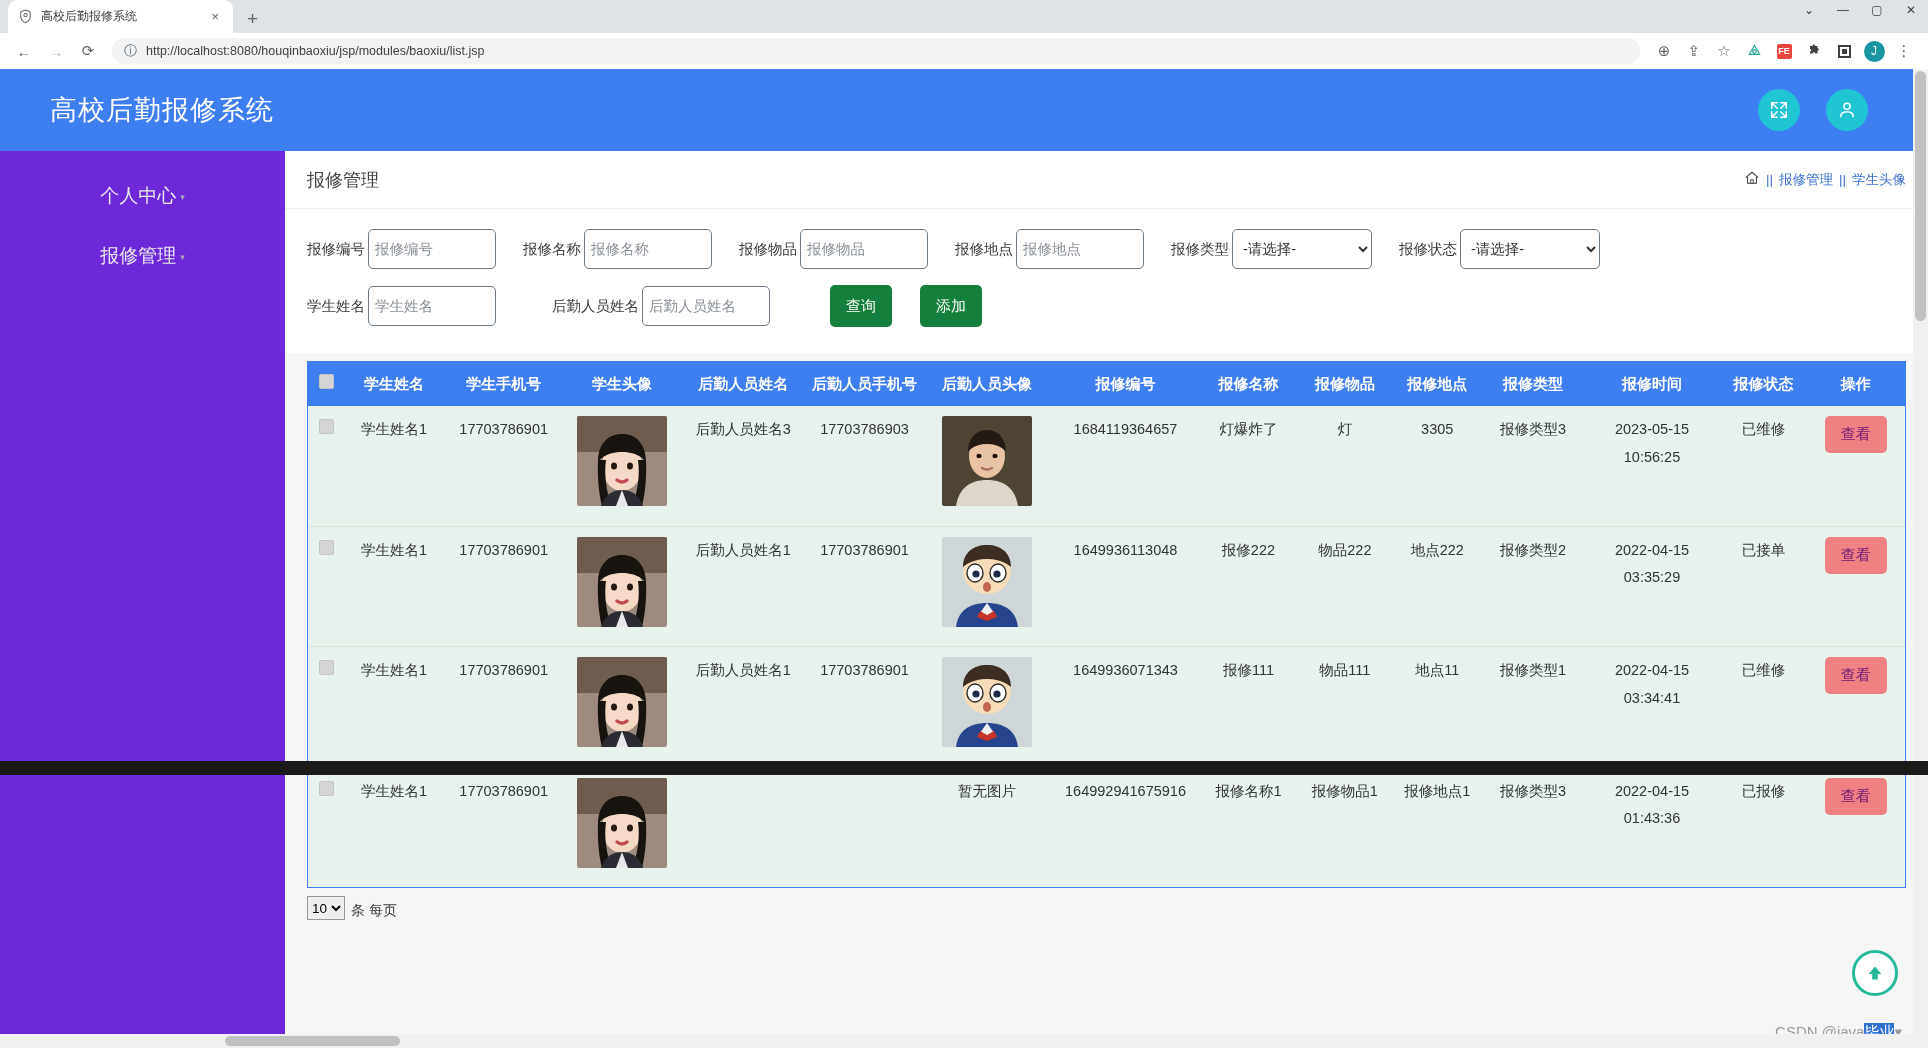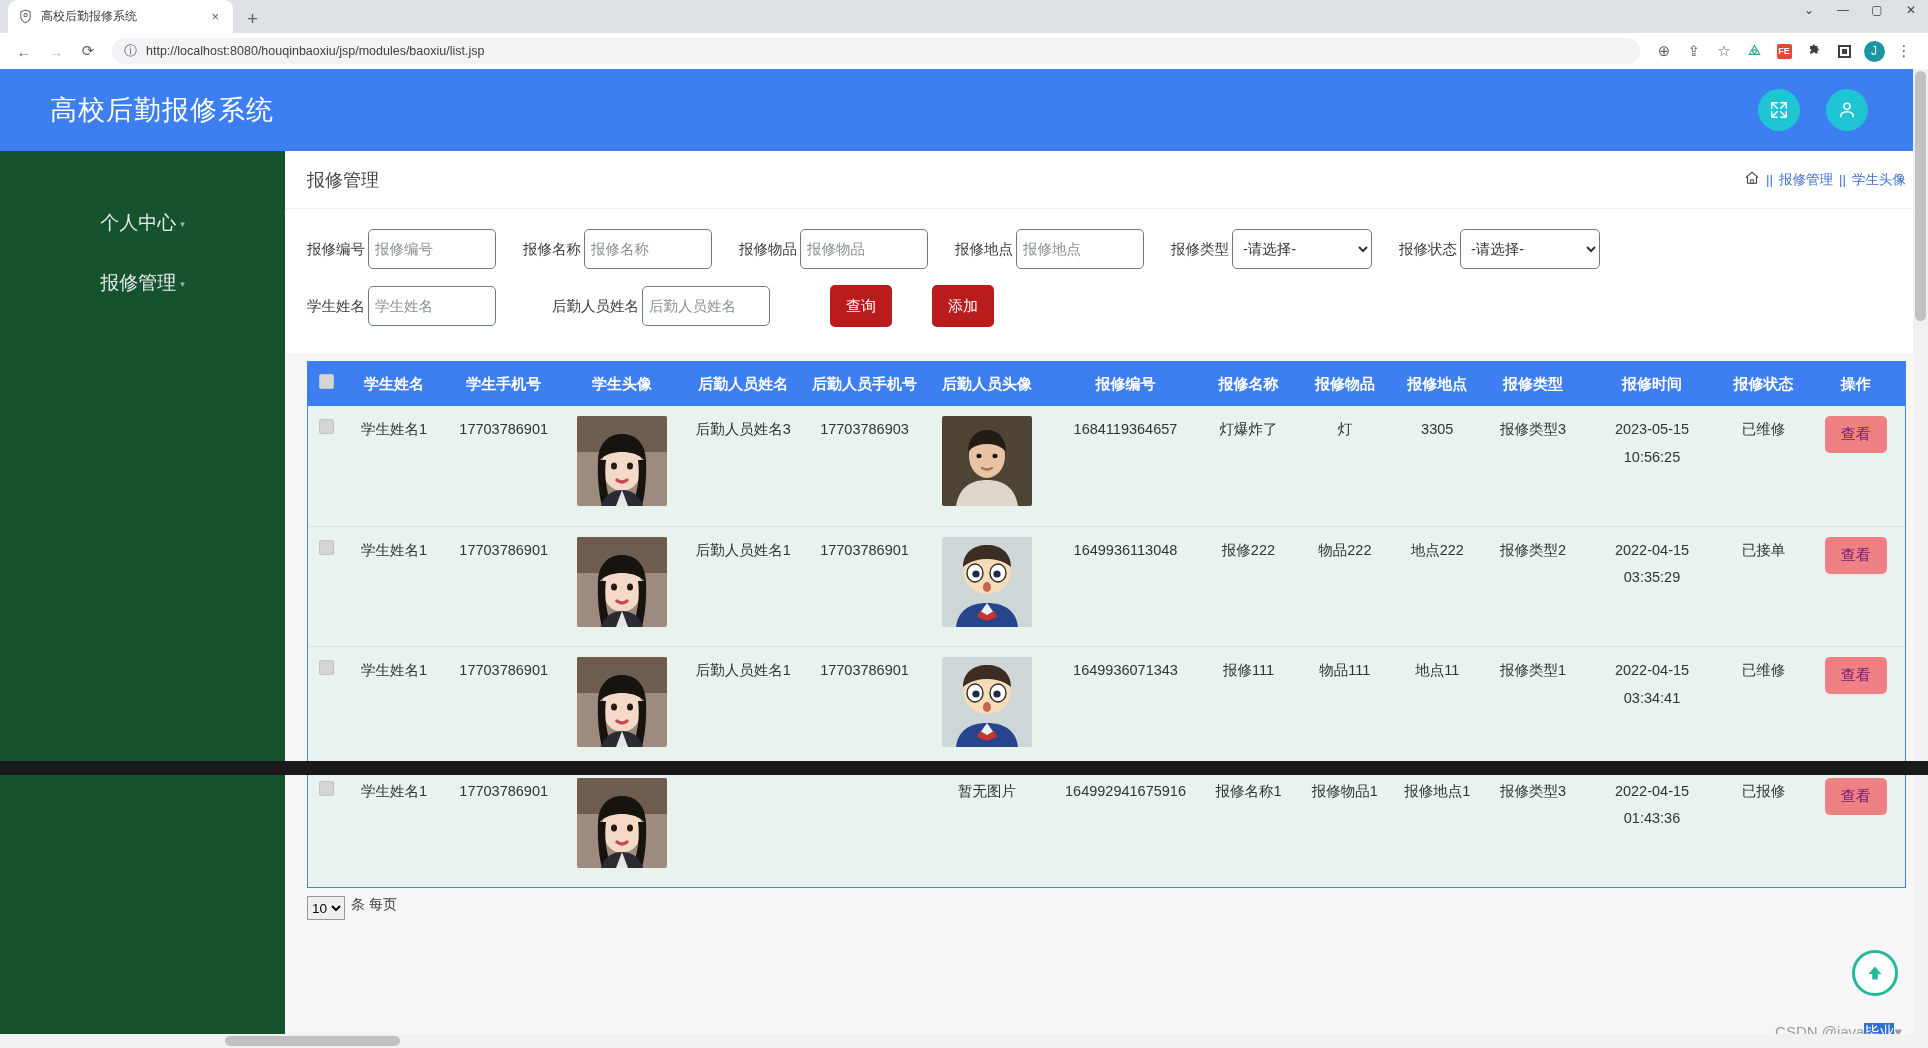--- a/index.html
+++ b/index.html
@@ -41,59 +41,59 @@
   
   .viewport { position: absolute; top: 69px; left: 0; width: 1928px; height: 979px; background: #fff; overflow: hidden; }
 
   .app-header { height: 82px; background: #3d7ef0; display: flex; align-items: center; padding: 0 40px; position: relative; }
   .app-title { color: #fff; font-size: 27px; letter-spacing: 1px; margin-left: 10px; }
   .hdr-actions { position: absolute; right: 60px; display: flex; gap: 26px; }
   .hdr-circle { width: 42px; height: 42px; border-radius: 50%; background: #20c5d4;
                 display: flex; align-items: center; justify-content: center; }
 
   .body-row { display: flex; height: 897px; }
-  .sidebar { width: 285px; background: #14532d; flex: 0 0 285px; padding-top: 42px; }
+  .sidebar { width: 285px; background: #6d28d9; flex: 0 0 285px; padding-top: 15px; }
   .side-item { color: #e8eaec; font-size: 19px; padding: 17px 0 17px 0; text-align: center; position: relative; }
   .side-item .caret { font-size: 9px; color: #aab; margin-left: 4px; vertical-align: 2px; }
 
   .content { flex: 1; background: #f6f6f6; padding: 0; position: relative; }
   .panel-head { height: 58px; background: #fff; display: flex; align-items: center; padding: 0 22px; justify-content: space-between; border-bottom: 1px solid #efefef; }
   .panel-title { font-size: 18px; color: #444; }
   .crumb { font-size: 13.5px; color: #3d6fd0; display: flex; align-items: center; gap: 6px; }
   .crumb .sep { color: #3d6fd0; }
   .crumb a { color: #3d6fd0; text-decoration: none; }
 
   .searchbar { background: #fff; padding: 20px 22px 26px; }
   .frow { display: flex; align-items: center; margin-bottom: 16px; }
   .flabel { font-size: 14.5px; color: #3c3c3c; margin-right: 3px; white-space: nowrap; }
   .finput { width: 128px; height: 40px; border: 1px solid #6d7a86; border-radius: 5px;
             padding: 0 6px; font-size: 14.5px; color: #333; background: #fff; outline: none; }
   .finput::placeholder { color: #8a9097; }
   .fgap { width: 27px; }
   .fselect { width: 140px; height: 40px; border: 1px solid #6d7a86; border-radius: 5px;
              padding: 0 6px; font-size: 14.5px; color: #333; background: #fff; }
-  .btn { height: 42px; min-width: 60px; border: none; border-radius: 5px; background: #b91c1c;
+  .btn { height: 42px; min-width: 60px; border: none; border-radius: 5px; background: #15803d;
          color: #fff; font-size: 15px; padding: 0 16px; cursor: pointer;
          font-family: "Liberation Sans", sans-serif; }
-  .btn + .btn { margin-left: 40px; }
+  .btn + .btn { margin-left: 28px; }
 
   
   .tbl-wrap { margin: 8px 22px 0; border: 1px solid #3d7ef0; background: #fff; }
   table { width: 100%; border-collapse: collapse; table-layout: fixed; }
   thead tr { background: #3d7ef0; }
   thead th { color: #fff; font-size: 15px; font-weight: bold; padding: 12px 2px; text-align: center; vertical-align: bottom; line-height: 1.35; }
   tbody td { font-size: 14.5px; color: #333; text-align: center; padding: 10px 2px; vertical-align: top; line-height: 1.9; }
   tbody tr { background: #e7f3ec; }
   tbody tr + tr td { border-top: 1px solid #d6e6dc; }
   .cb { width: 15px; height: 15px; background: #d4d4d4; border: 1px solid #c4c4c4; border-radius: 2px; display: inline-block; }
   .thumb { width: 90px; height: 90px; display: inline-block; border-radius: 2px; overflow: hidden; }
   .view-btn { background: #ef8083; color: #701a75; border: none; border-radius: 5px;
               padding: 9px 16px; font-size: 15px; cursor: pointer;
               font-family: "Liberation Sans", sans-serif; }
-  .pager { padding: 8px 0 0 22px; display: flex; align-items: flex-start; gap: 6px; }
+  .pager { padding: 8px 0 0 22px; display: flex; align-items: flex-end; gap: 6px; }
   .pager select { height: 24px; font-size: 13.5px; border: 1px solid #999; }
   .pager-txt { font-size: 14px; color: #3c3c3c; }
 
   .backtop { position: absolute; right: 30px; bottom: 52px; width: 46px; height: 46px;
              border-radius: 50%; background: #fff; border: 3px solid #25b89a;
              display: flex; align-items: center; justify-content: center; }
   .watermark { position: absolute; right: 26px; bottom: 6px; font-size: 15px; color: #9b9b9b; }
   .wm-hl { background: #2f6fd0; color: #fff; }
 
   .vscroll { position: absolute; right: 0; top: 69px; width: 15px; height: 979px; background: #f1f1f1; }

